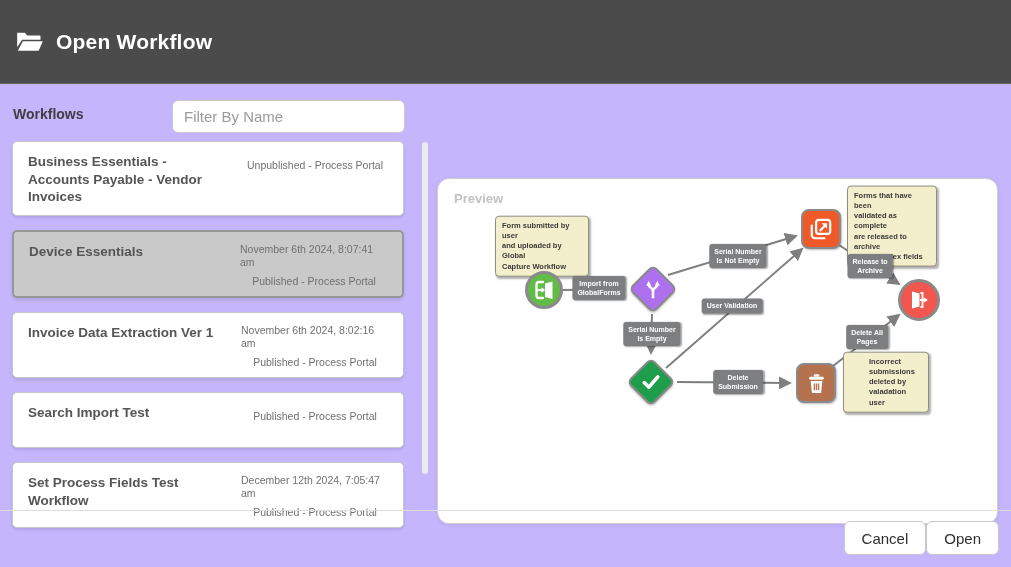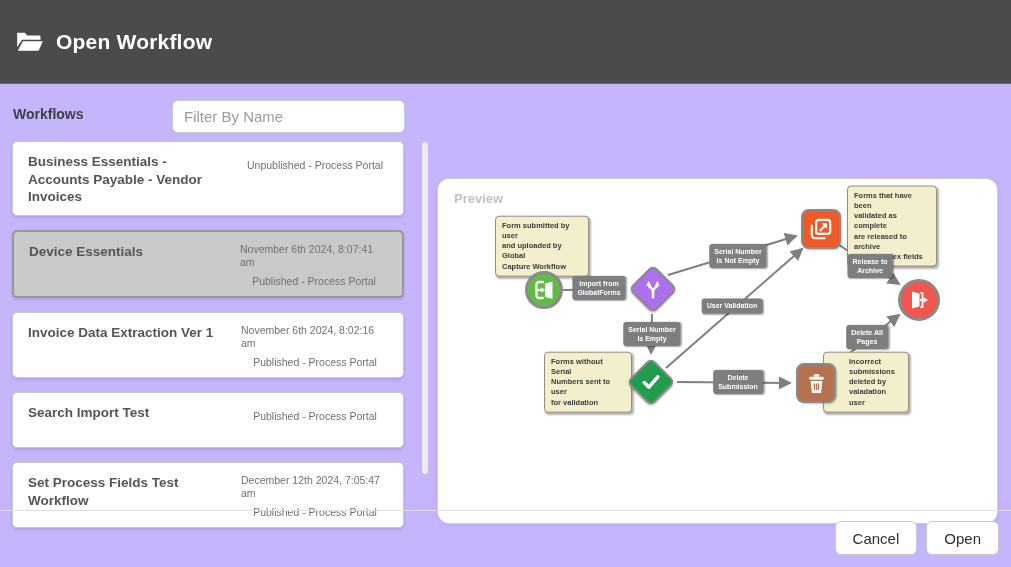--- a/index.html
+++ b/index.html
@@ -59,21 +59,21 @@
     border:1px solid #8f8f80; border-radius:4px; padding:4px 6px;
     font-size:7.5px; font-weight:bold; color:#3a3a3a; 
     white-space:pre-line; line-height:1.35; box-shadow:1.5px 1.5px 2px rgba(0,0,0,0.3); }
   .elabel { position:absolute; transform:translate(-50%,-50%); background:#7d7e80;
     color:#fff; font-size:7px; font-weight:bold; text-align:center;
     padding:3px 5px; border-radius:3px; white-space:pre-line; line-height:1.3;
     box-shadow:1px 1px 1.5px rgba(0,0,0,0.35); }
 
   
   .footer-divider { position:absolute; left:0; top:510px; width:100%; height:1px; background:#ddd; }
-  .footer { position:absolute; right:12px; top:521px; display:flex; gap:9px; }
+  .footer { position:absolute; right:12px; top:521px; display:flex; }
   .btn { height:34px; padding:0 17px; background:#fff; border:1px solid #c9c9c9;
     border-radius:6px; font-size:15px; color:#2f2f2f; cursor:pointer;
     font-family:"Liberation Sans", sans-serif; }
 </style>
 </head>
 <body>
 
 <div class="app">
 
   <div class="header">
@@ -134,24 +134,21 @@
       <line x1="395" y1="187" x2="461" y2="136" marker-end="url(#arrow)"></line>
     </svg>
 
     <div class="note" style="left:104px; top:67px; width:94px;">Form submitted by user
 and uploaded by Global
 Capture Workflow</div>
     <div class="note" style="left:454px; top:47px; width:90px;">Forms that have been
 validated as complete
 are released to archive
 with all index fields</div>
-    <div class="note" style="left:150px; top:203px; width:88px;">Forms without Serial
-Numbers sent to user
-for validation</div>
-    <div class="note" style="left:428px; top:203px; width:86px;padding-left:25px;">Incorrect submissions
+    <div class="note" style="left:448px; top:203px; width:86px;padding-left:25px;">Incorrect submissions
 deleted by valadation
 user</div>
 
     <div class="node start-node n-circle" style="left:106px; top:111px;">
       <svg viewBox="0 0 24 24" width="24" height="24">
         <path d="M11 4H7a2.5 2.5 0 0 0-2.5 2.5v11A2.5 2.5 0 0 0 7 20h4" fill="none" stroke="#fff" stroke-width="2.3" stroke-linecap="round"></path>
         <path d="M20.5 3.5 13 5.5V19l7.5 2Z" fill="#fff"></path>
         <path d="M5.5 12h4.5" stroke="#fff" stroke-width="2.3"></path>
         <path d="M9.5 9.3 13.2 12 9.5 14.7Z" fill="#fff"></path>
       </svg>

